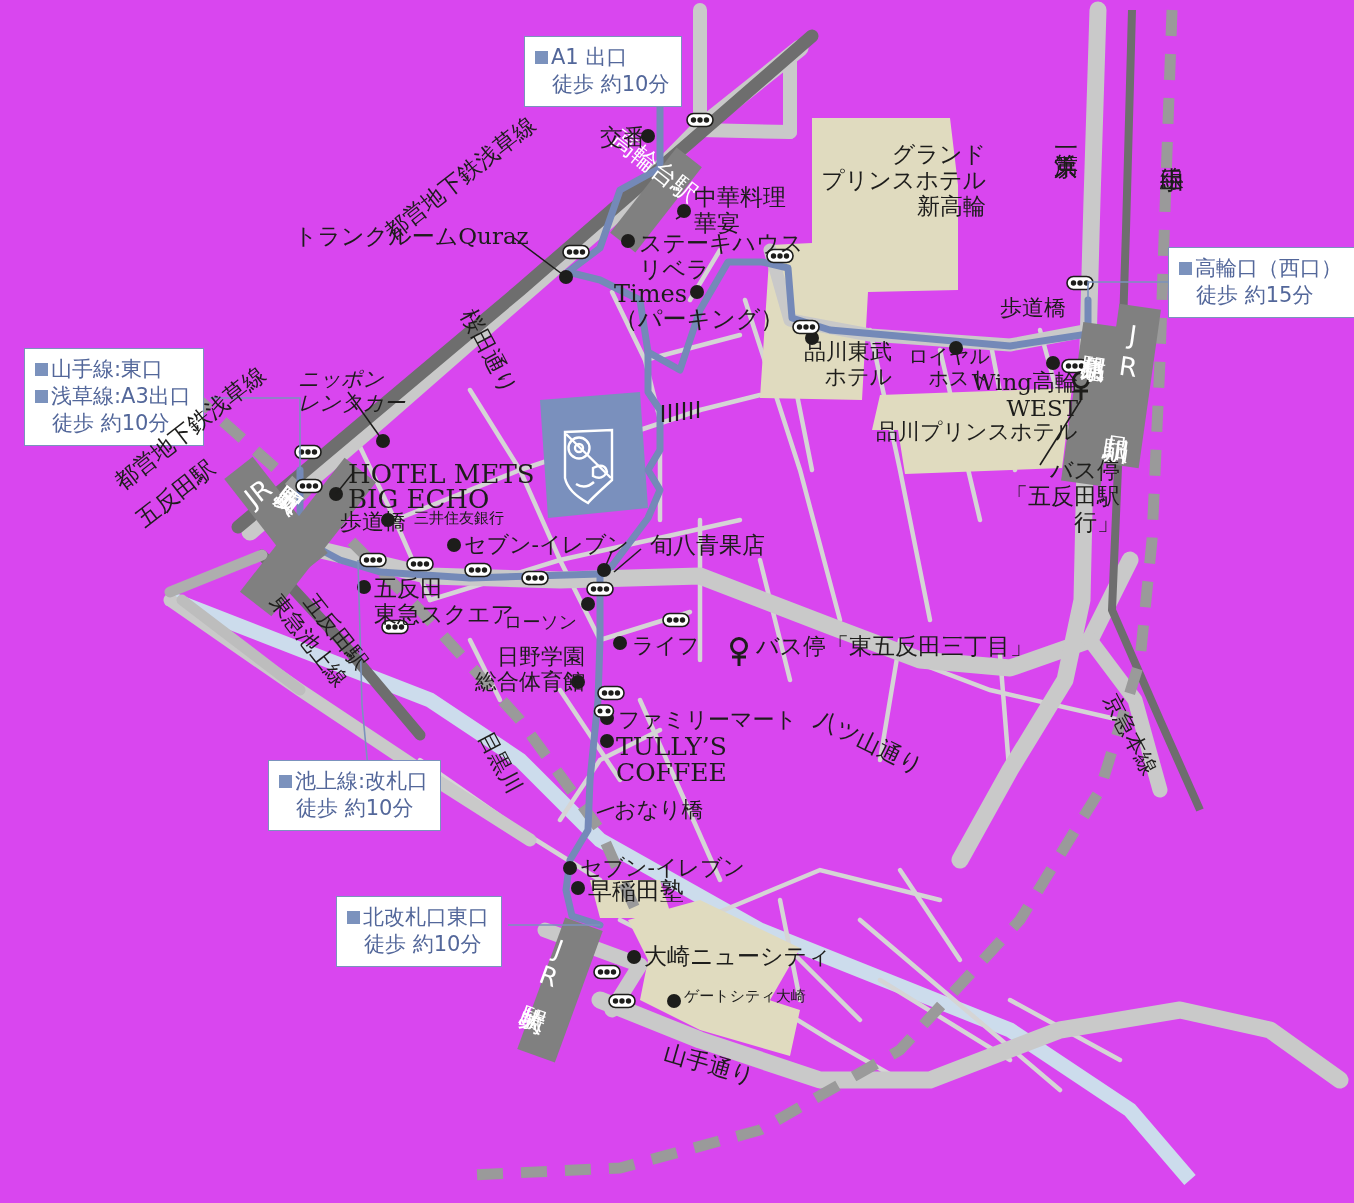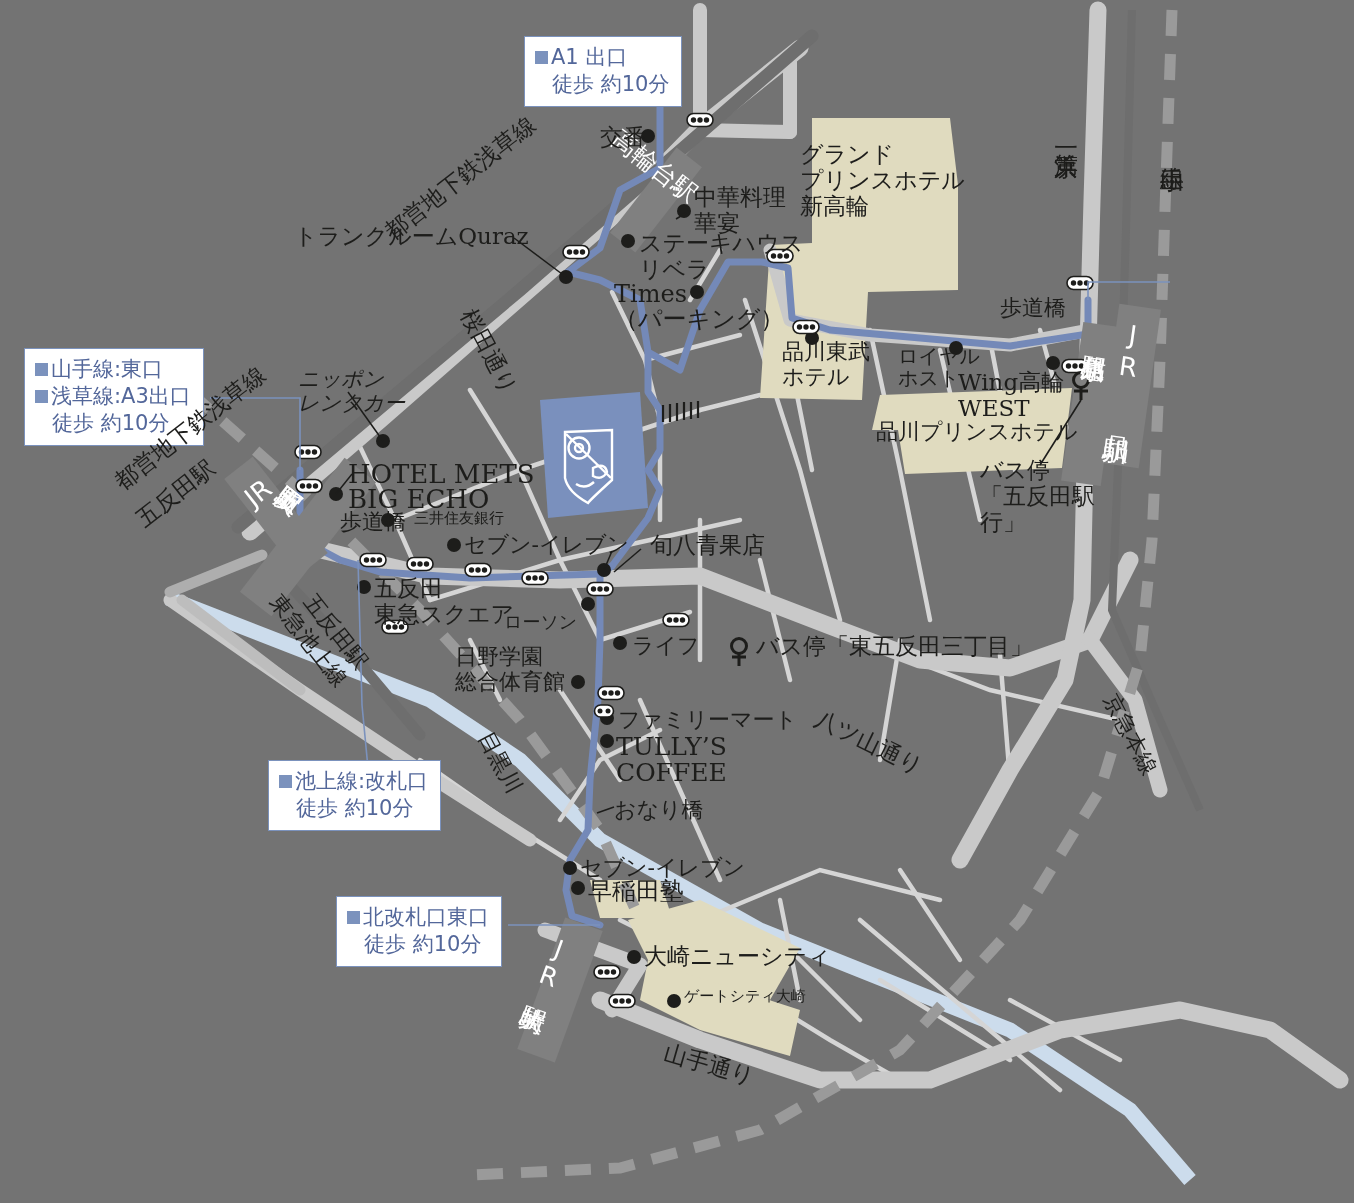--- a/index.html
+++ b/index.html
@@ -1,35 +1,35 @@
 <!DOCTYPE html>
 <html><head>
 <meta charset="utf-8">
 <style>
   html,body{margin:0;padding:0;background:#ffffff;}
   body{font-family:"Liberation Sans","DejaVu Sans",sans-serif;}
-  #map-root{position:relative;width:1354px;height:1203px;background:#737373;overflow:hidden;}
+  #map-root{position:relative;width:1354px;height:1203px;background:#d946ef;overflow:hidden;}
   #map-svg{position:absolute;left:0;top:0;width:1354px;height:1203px;}
 
   .lbl{position:absolute;color:#1d1d1b;white-space:nowrap;line-height:1.12;}
   .jp{font-family:"DejaVu Serif","Liberation Serif",serif;}
   .jpsans{font-family:"DejaVu Sans","Liberation Sans",sans-serif;}
   .lat{font-family:"DejaVu Serif","Liberation Serif",serif;}
 
   .callout{position:absolute;border:1.6px solid #7b92bd;background:#fff;
            color:#53679a;font-family:"DejaVu Sans","Liberation Sans",sans-serif;
            font-size:21px;line-height:1.28;padding:7px 12px 8px 10px;white-space:nowrap;}
   .callout .sq{display:inline-block;width:13px;height:13px;background:#7b92bd;
                margin-right:3px;vertical-align:0px;}
   .callout .l2{display:block;padding-left:17px;}
 
   .stn{position:absolute;color:#fff;font-family:"DejaVu Sans","Liberation Sans",sans-serif;
        text-align:center;white-space:nowrap;}
   .vert{writing-mode:vertical-rl;text-orientation:upright;}
-  .ctr{text-align:left;}
+  .ctr{text-align:right;}
 </style>
 </head>
 <body>
 
 <div id="map-root">
 
   <svg id="map-svg" viewBox="0 0 1354 1203">
     <defs>
       <g id="cw">
           <rect x="-13" y="-6.5" width="26" height="13" rx="6.5" fill="#ffffff" stroke="#1d1d1b" stroke-width="1.6"></rect>
@@ -260,20 +260,24 @@
       <path d="M358,560 L362,705 L368,768"></path>
       <path d="M600,925 L530,925 L508,925"></path>
     </g>
   </svg>
 
   <div class="callout" style="left:524px;top:36px;">
     <span class="sq"></span><span>A1 出口</span>
     <span class="l2">徒歩 約10分</span>
   </div>
 
+  <div class="callout" style="left:1168px;top:247px;">
+    <span class="sq"></span><span>高輪口（西口）</span>
+    <span class="l2">徒歩 約15分</span>
+  </div>
 
   <div class="callout" style="left:24px;top:348px;">
     <span class="sq"></span><span>山手線:東口</span>
     <span style="display:block;"><span class="sq"></span><span>浅草線:A3出口</span></span>
     <span class="l2">徒歩 約10分</span>
   </div>
 
   <div class="callout" style="left:268px;top:760px;">
     <span class="sq"></span><span>池上線:改札口</span>
     <span class="l2">徒歩 約10分</span>

